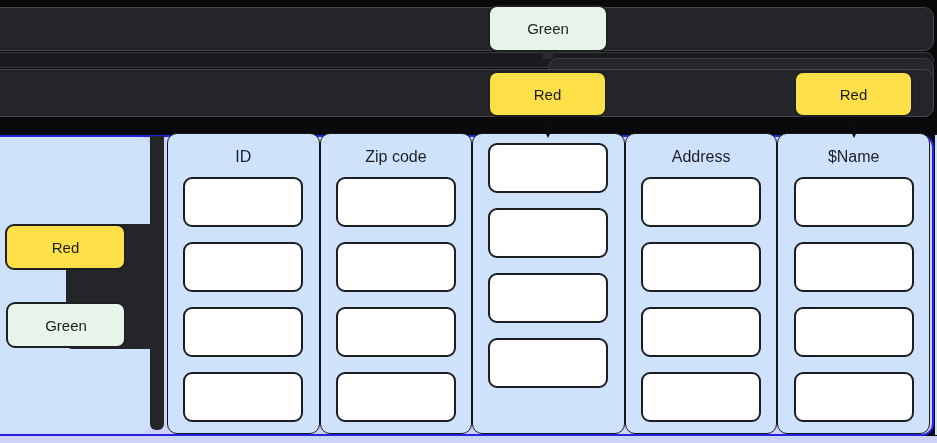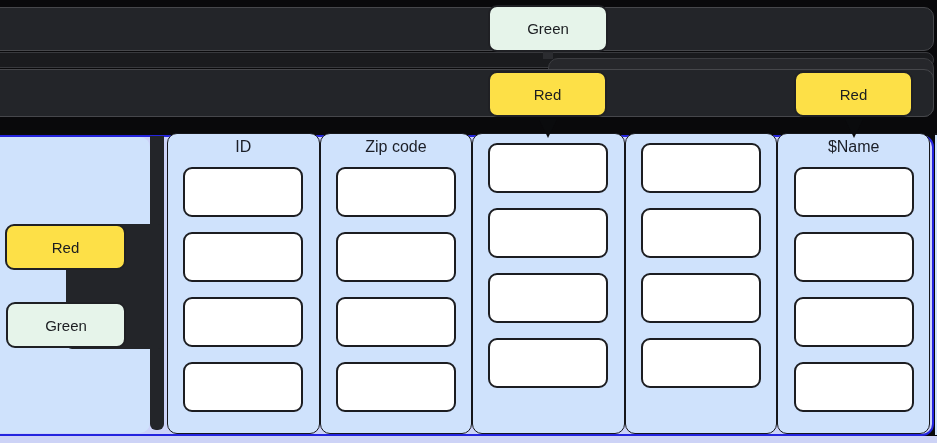--- a/index.html
+++ b/index.html
@@ -24,21 +24,21 @@
   .panel{background:#ccd3f8;border:2px solid #2424df;border-radius:12px;}
   .panel-strip{background:#cdd3f6;}
   .left-col{background:#cfe2fc;border-radius:0 10px 10px 0;}
   .dark-strip{background:#232529;border-radius:0 0 6px 6px;}
   .connector{background:#232529;border-radius:6px;}
 
   
   .cols{left:167px;top:133px;display:flex;gap:0;}
   .col{width:152.6px;height:301px;background:#cfe2fc;border:1.5px solid #16171b;
        border-radius:10px;box-sizing:border-box;display:flex;flex-direction:column;}
-  .col-header{padding-top:2px;height:22px;line-height:22px;text-align:center;
+  .col-header{padding-top:12px;height:22px;line-height:22px;text-align:center;
               font-size:16px;color:#1b1e27;}
   .cells{margin-top:9px;display:flex;flex-direction:column;align-items:center;gap:15px;}
   .cell{width:120px;height:50px;background:#ffffff;border:2.5px solid #1c1d21;
         border-radius:9px;box-sizing:border-box;}
   .sliver{background:#cfe2fc;border-top:2px solid #16171b;}
 
   
   .arrow{width:0;height:0;border-left:9px solid transparent;
          border-right:9px solid transparent;border-top:19px solid #0a0b0d;}
 </style>
@@ -93,20 +93,21 @@
     <div class="col">
       <div class="cells">
         <div class="cell"></div>
         <div class="cell"></div>
         <div class="cell"></div>
         <div class="cell"></div>
       </div>
     </div>
 
     <div class="col">
+      <div class="col-header">Address</div>
       <div class="cells">
         <div class="cell"></div>
         <div class="cell"></div>
         <div class="cell"></div>
         <div class="cell"></div>
       </div>
     </div>
 
     <div class="col">
       <div class="col-header">$Name</div>

